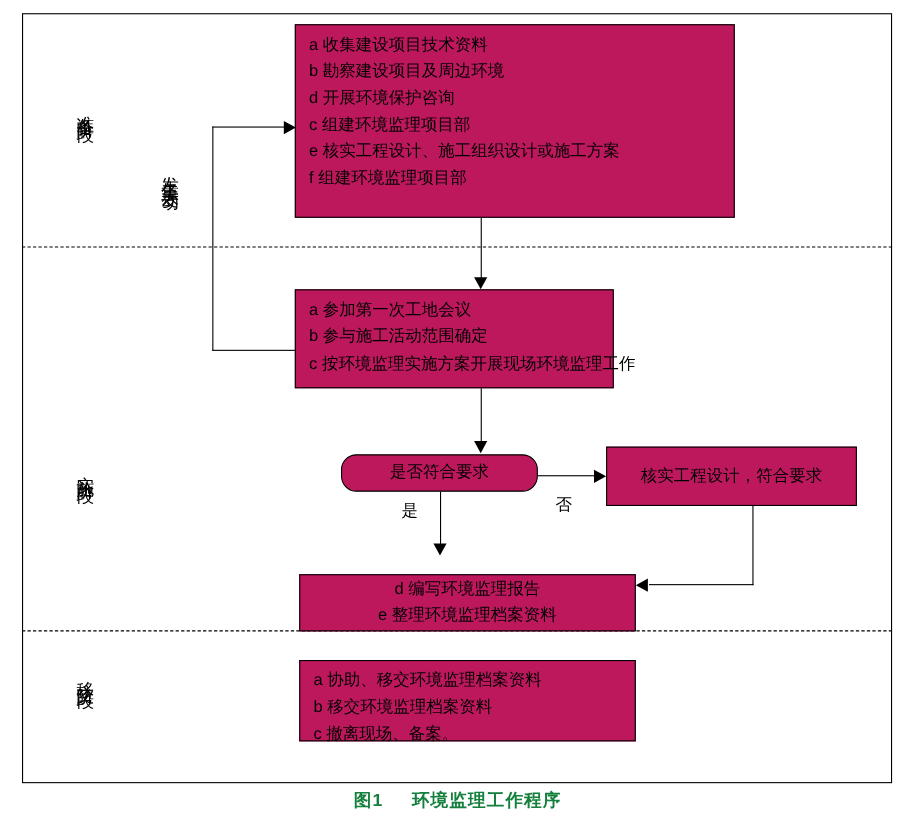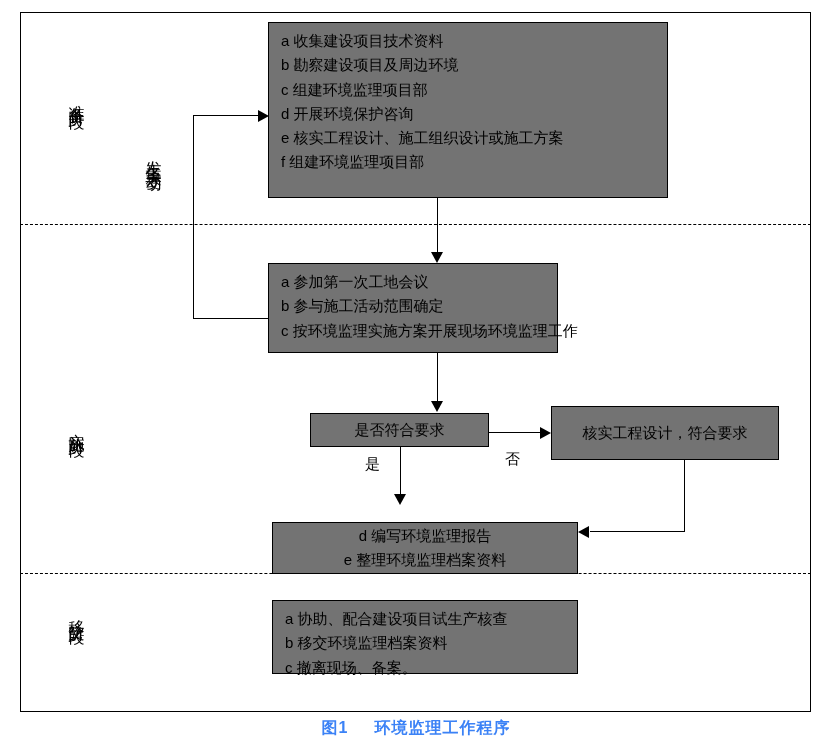--- a/index.html
+++ b/index.html
@@ -54,21 +54,21 @@
   #label-prep      { left: 66px;  top: 92px; }
   #label-impl      { left: 66px;  top: 420px; }
   #label-handover  { left: 66px;  top: 607px; }
   #label-majorchange { left: 143px; top: 148px; }
 
   
   .box {
     position: absolute;
     border: 1.4px solid #000;
     box-sizing: border-box;
-    background: #737373;
+    background: #be185d;
     font-family: "Liberation Sans", "DejaVu Sans", sans-serif;
     font-size: 15px;
     line-height: 1.62;
     color: #000;
   }
   .box .lines {
     padding: 0;
     margin: 0;
     list-style: none;
   }
@@ -77,21 +77,21 @@
   #box-prep {
     left: 268px; top: 22px; width: 400px; height: 176px;
     padding: 6px 0 0 12px;
   }
   #box-impl {
     left: 268px; top: 263px; width: 290px; height: 90px;
     padding: 6px 0 0 12px;
   }
   #box-decision {
     left: 310px; top: 413px; width: 179px; height: 34px;
-    display: flex; align-items: center; justify-content: center;
+    display: flex; align-items: center; justify-content: center; border-radius: 14px;
   }
   #box-rectify {
     left: 551px; top: 406px; width: 228px; height: 54px;
     display: flex; align-items: center; justify-content: center;
   }
   #box-report {
     left: 272px; top: 506px; width: 306px; height: 52px;
     display: flex; flex-direction: column; align-items: center;
     justify-content: center;
     margin-top: 16px;
@@ -144,21 +144,21 @@
 
   
   #figure-caption {
     position: absolute;
     left: 0; top: 718px; width: 832px;
     text-align: center;
     font-family: "Liberation Sans", "DejaVu Sans", sans-serif;
     font-size: 16px;
     font-weight: bold;
     letter-spacing: 1px;
-    color: #3b82f6;
+    color: #15803d;
   }
   #figure-caption .cap-gap { display: inline-block; width: 26px; }
 </style>
 </head>
 <body>
 
 <div id="canvas">
 
   <div class="outer-frame"></div>
 
@@ -167,22 +167,22 @@
 
   <div class="vlabel" id="label-prep">准备阶段</div>
   <div class="vlabel" id="label-impl">实施阶段</div>
   <div class="vlabel" id="label-handover">移交阶段</div>
   <div class="vlabel" id="label-majorchange">发生重大变动</div>
 
   <div class="box" id="box-prep">
     <ul class="lines">
       <li>a 收集建设项目技术资料</li>
       <li>b 勘察建设项目及周边环境</li>
+      <li>d 开展环境保护咨询</li>
       <li>c 组建环境监理项目部</li>
-      <li>d 开展环境保护咨询</li>
       <li>e 核实工程设计、施工组织设计或施工方案</li>
       <li>f 组建环境监理项目部</li>
     </ul>
   </div>
 
   <div class="hline" style="left:193px; top:318px; width:76px;"></div>
   <div class="vline" style="left:193px; top:115px; height:204px;"></div>
   <div class="hline" style="left:193px; top:115px; width:68px;"></div>
   <div class="arrow-right" style="left:258px; top:110px;"></div>
 
@@ -222,21 +222,21 @@
 
   <div class="box" id="box-report">
     <ul class="lines">
       <li>d 编写环境监理报告</li>
       <li>e 整理环境监理档案资料</li>
     </ul>
   </div>
 
   <div class="box" id="box-handover">
     <ul class="lines">
-      <li>a 协助、配合建设项目试生产核查</li>
+      <li>a 协助、移交环境监理档案资料</li>
       <li>b 移交环境监理档案资料</li>
       <li>c 撤离现场、备案。</li>
     </ul>
   </div>
 
   <div id="figure-caption">
     <span>图1</span><span class="cap-gap"></span><span>环境监理工作程序</span>
   </div>
 
 </div>

